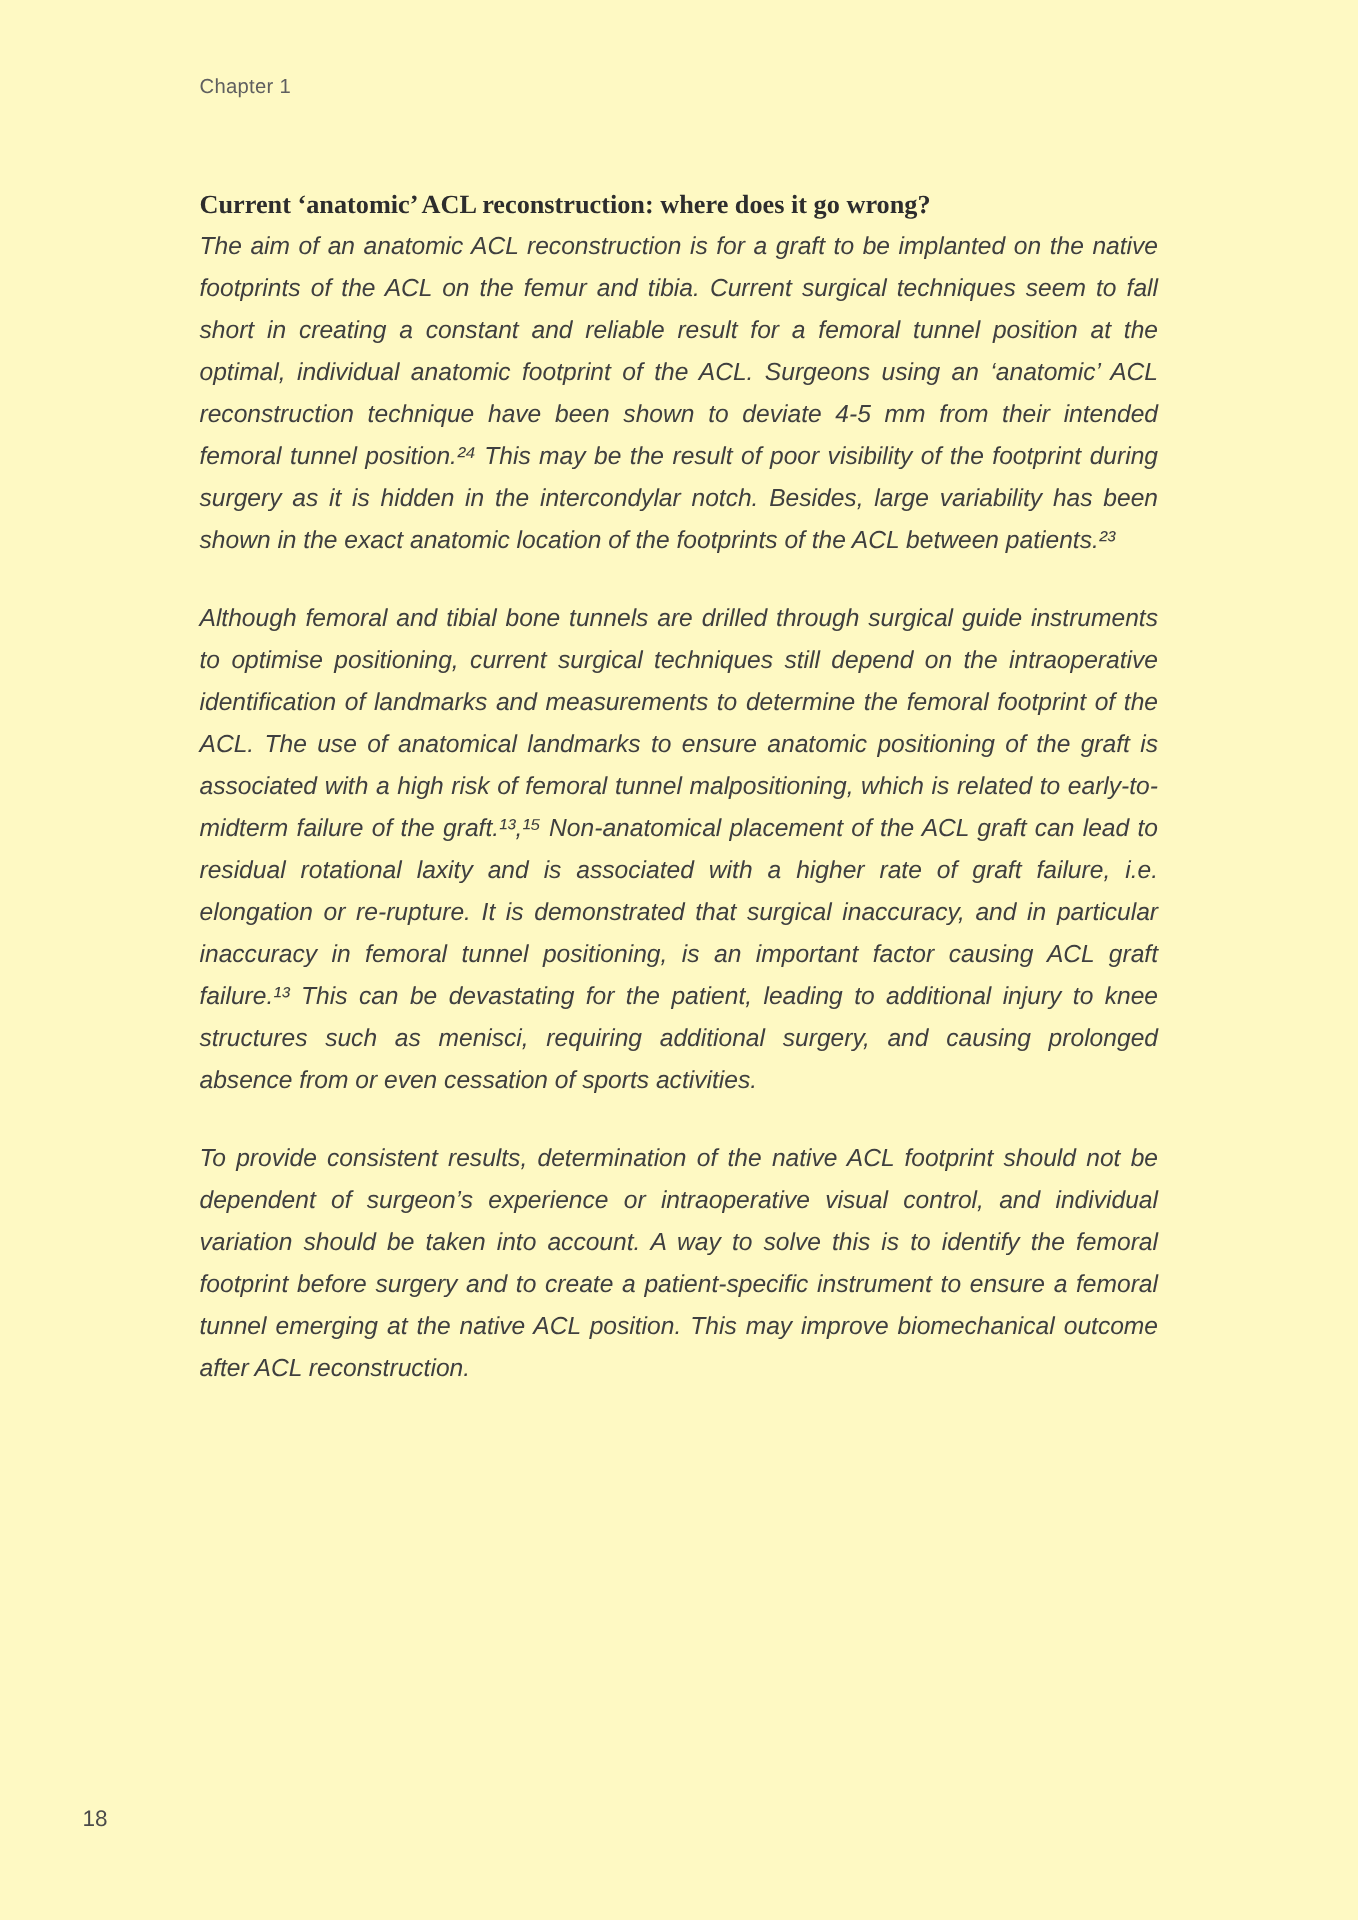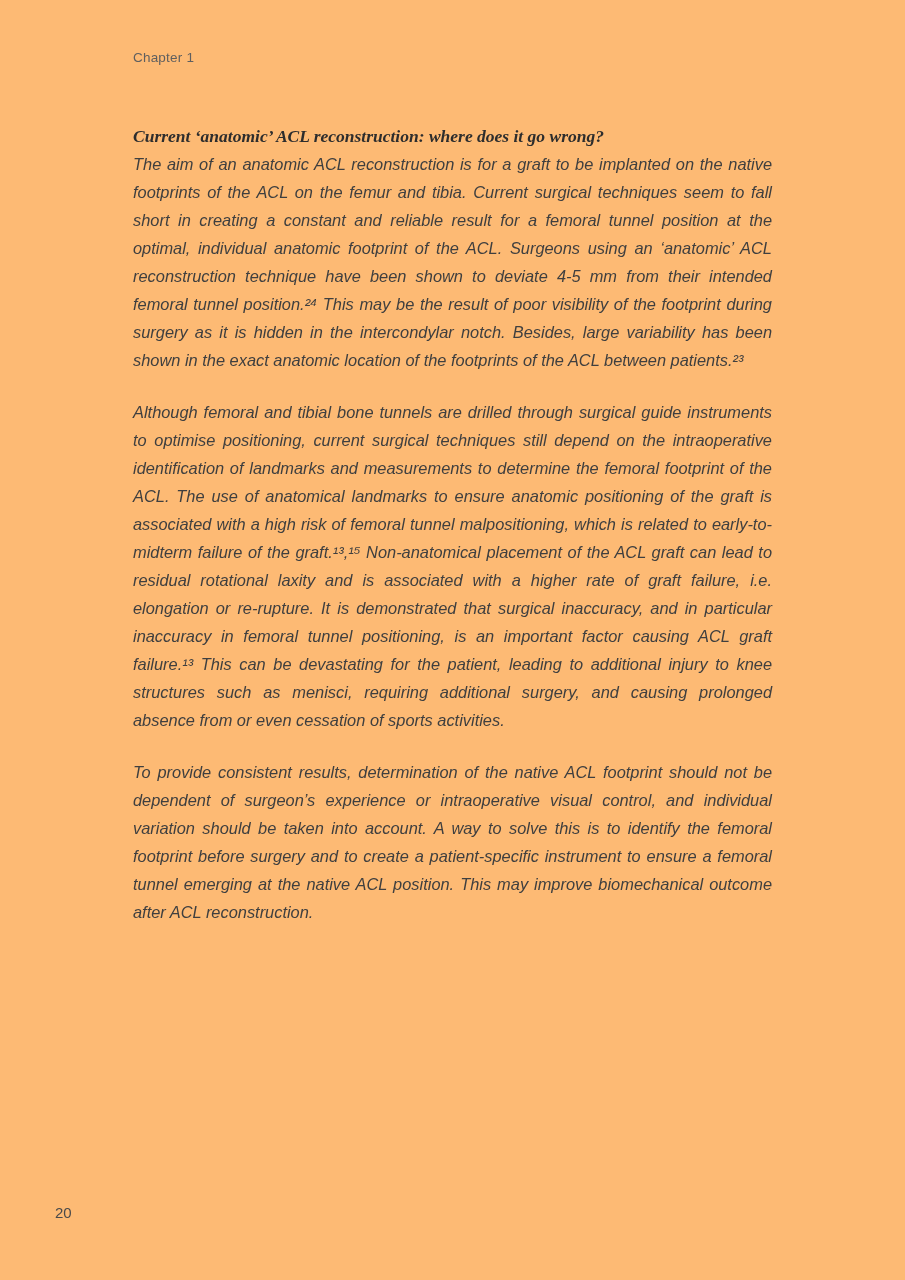--- a/index.html
+++ b/index.html
@@ -13,37 +13,36 @@
     position: relative;
     overflow: hidden;
     font-family: "Liberation Sans", "DejaVu Sans", sans-serif;
     color: #3f3f3f;
   }
   .page {
     position: absolute;
     inset: 0;
     box-sizing: border-box;
     padding: 50px 133px 0 133px;
-    background: #fdba74;
+    background: #fef9c3;
   }
   .running-header {
     font-size: 13.5px;
     line-height: 16px;
     color: #5f5f5f;
     letter-spacing: 0.2px;
     margin: 0 0 56px 0;
   }
   .section-heading {
     font-family: "Liberation Serif", "DejaVu Serif", serif;
     font-weight: 700;
     font-size: 17.5px;
     line-height: 28px;
     color: #2d2d2d;
     margin: 0;
-    font-style: italic;
   }
   .para {
     font-size: 16.4px;
     line-height: 28px;
     text-align: justify;
     color: #3f3f3f;
     margin: 0 0 24px 0;
     font-style: italic;
   }
   .para:first-of-type {
@@ -66,15 +65,15 @@
   <div class="running-header">Chapter 1</div>
 
   <h1 class="section-heading">Current ‘anatomic’ ACL reconstruction: where does it go wrong?</h1>
 
   <p class="para">The aim of an anatomic ACL reconstruction is for a graft to be implanted on the native footprints of the ACL on the femur and tibia. Current surgical techniques seem to fall short in creating a constant and reliable result for a femoral tunnel position at the optimal, individual anatomic footprint of the ACL. Surgeons using an ‘anatomic’ ACL reconstruction technique have been shown to deviate 4-5 mm from their intended femoral tunnel position.²⁴ This may be the result of poor visibility of the footprint during surgery as it is hidden in the intercondylar notch. Besides, large variability has been shown in the exact anatomic location of the footprints of the ACL between patients.²³</p>
 
   <p class="para">Although femoral and tibial bone tunnels are drilled through surgical guide instruments to optimise positioning, current surgical techniques still depend on the intraoperative identification of landmarks and measurements to determine the femoral footprint of the ACL. The use of anatomical landmarks to ensure anatomic positioning of the graft is associated with a high risk of femoral tunnel malpositioning, which is related to early-to-midterm failure of the graft.¹³,¹⁵ Non-anatomical placement of the ACL graft can lead to residual rotational laxity and is associated with a higher rate of graft failure, i.e. elongation or re-rupture. It is demonstrated that surgical inaccuracy, and in particular inaccuracy in femoral tunnel positioning, is an important factor causing ACL graft failure.¹³ This can be devastating for the patient, leading to additional injury to knee structures such as menisci, requiring additional surgery, and causing prolonged absence from or even cessation of sports activities.</p>
 
   <p class="para">To provide consistent results, determination of the native ACL footprint should not be dependent of surgeon’s experience or intraoperative visual control, and individual variation should be taken into account. A way to solve this is to identify the femoral footprint before surgery and to create a patient-specific instrument to ensure a femoral tunnel emerging at the native ACL position. This may improve biomechanical outcome after ACL reconstruction.</p>
 
-  <div class="page-number">20</div>
+  <div class="page-number">18</div>
 
 </div>
 
 </body></html>

